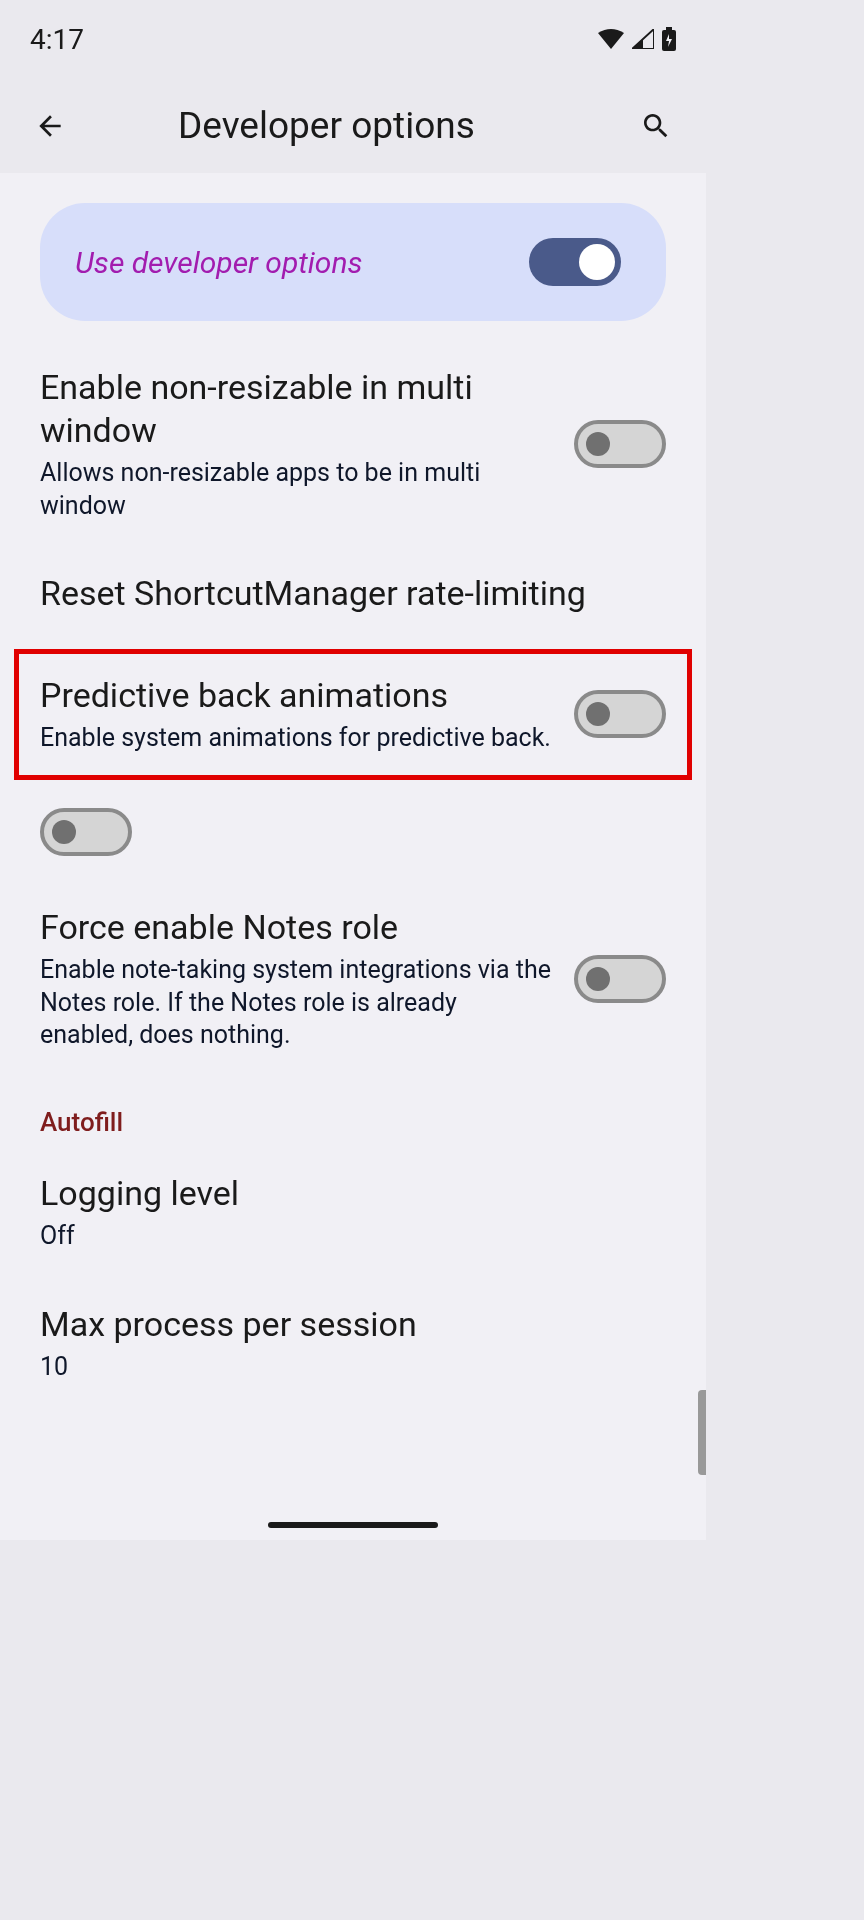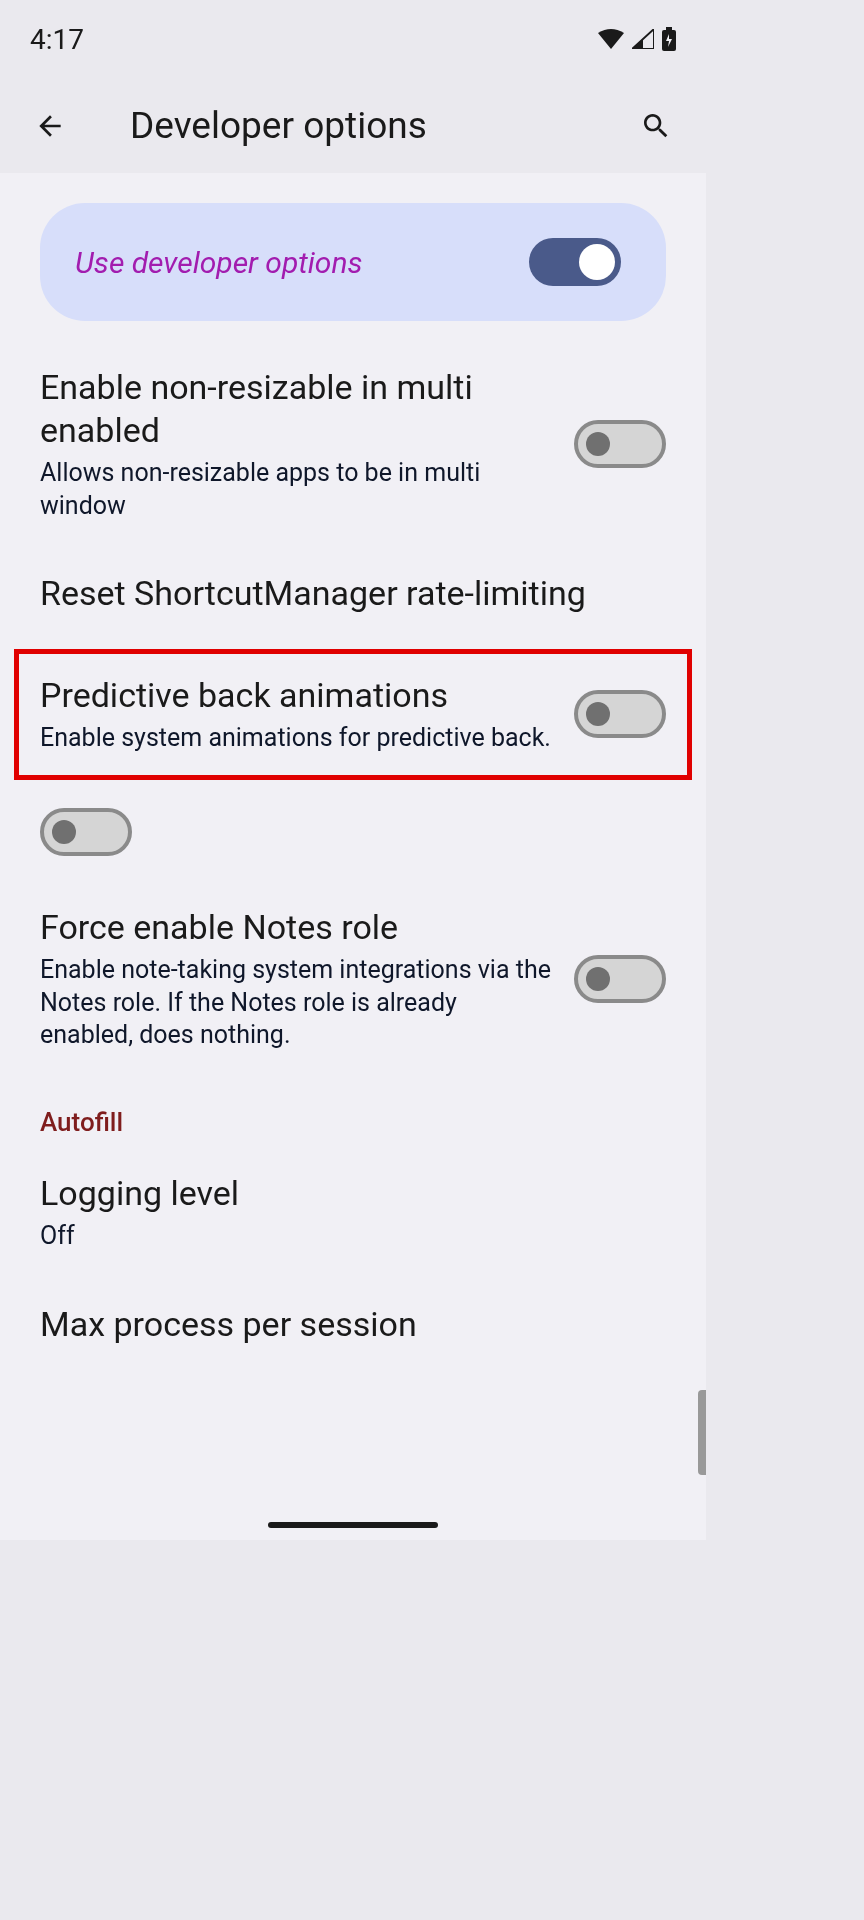--- a/index.html
+++ b/index.html
@@ -52,20 +52,21 @@
       align-items: center;
     }
     
     
     .header {
       height: 95px;
       display: flex;
       align-items: center;
       padding: 0 30px;
       background: #eae9ee;
+      gap: 48px;
     }
     
     .back-btn {
       width: 40px;
       height: 40px;
       display: flex;
       align-items: center;
       justify-content: center;
       cursor: pointer;
     }
@@ -291,21 +292,21 @@
 
   <div class="content">
 
     <div class="dev-options-card">
       <span class="card-label">Use developer options</span>
       <div class="toggle-on"></div>
     </div>
 
     <div class="setting-item">
       <div class="setting-text">
-        <div class="setting-title">Enable non-resizable in multi enabled</div>
+        <div class="setting-title">Enable non-resizable in multi window</div>
         <div class="setting-subtitle">Allows non-resizable apps to be in multi window</div>
       </div>
       <div class="setting-toggle">
           <div class="toggle-off"></div>
         </div>
     </div>
 
     <div class="setting-item">
       <div class="setting-text">
         <div class="setting-title">Reset ShortcutManager rate-limiting</div>
@@ -343,20 +344,21 @@
     <div class="setting-item">
       <div class="setting-text">
         <div class="setting-title">Logging level</div>
         <div class="setting-subtitle">Off</div>
       </div>
     </div>
 
     <div class="setting-item">
       <div class="setting-text">
         <div class="setting-title">Max process per session</div>
+        <div class="setting-subtitle">10</div>
       </div>
     </div>
 
   </div>
 
   <div class="home-indicator"></div>
   <div class="scrollbar-hint"></div>
 </div>
 
 <div class="outer-bottom"></div>

